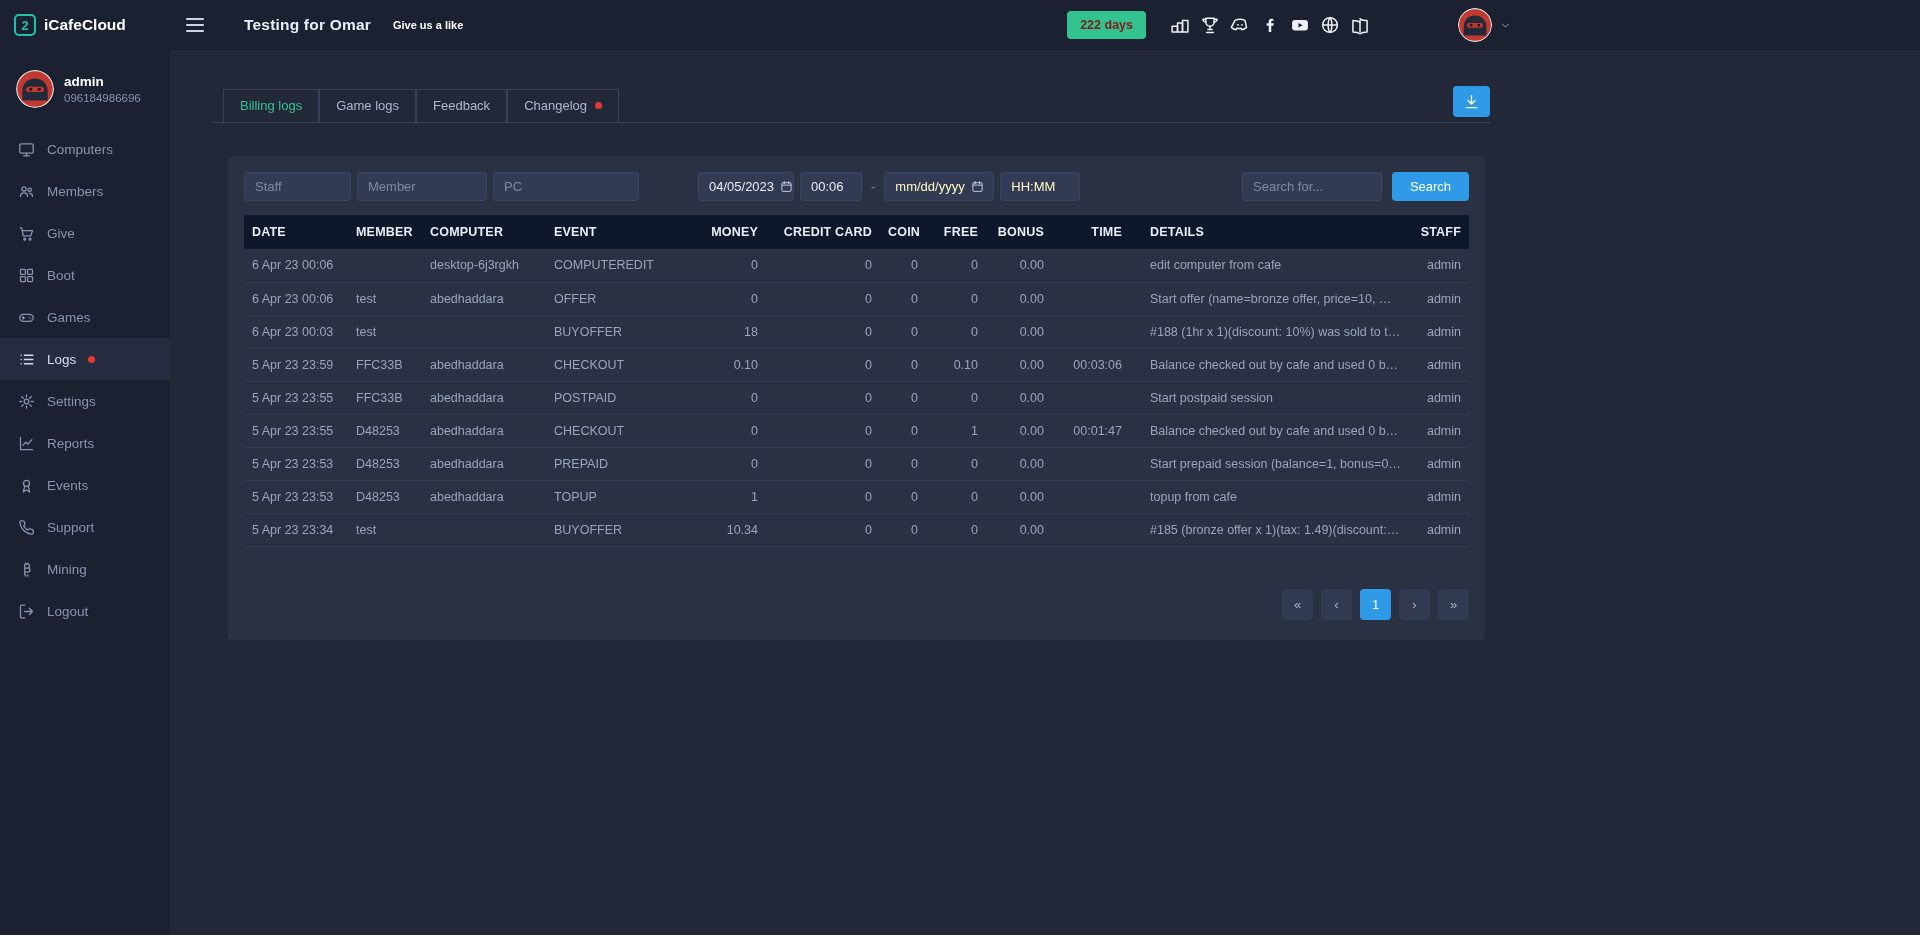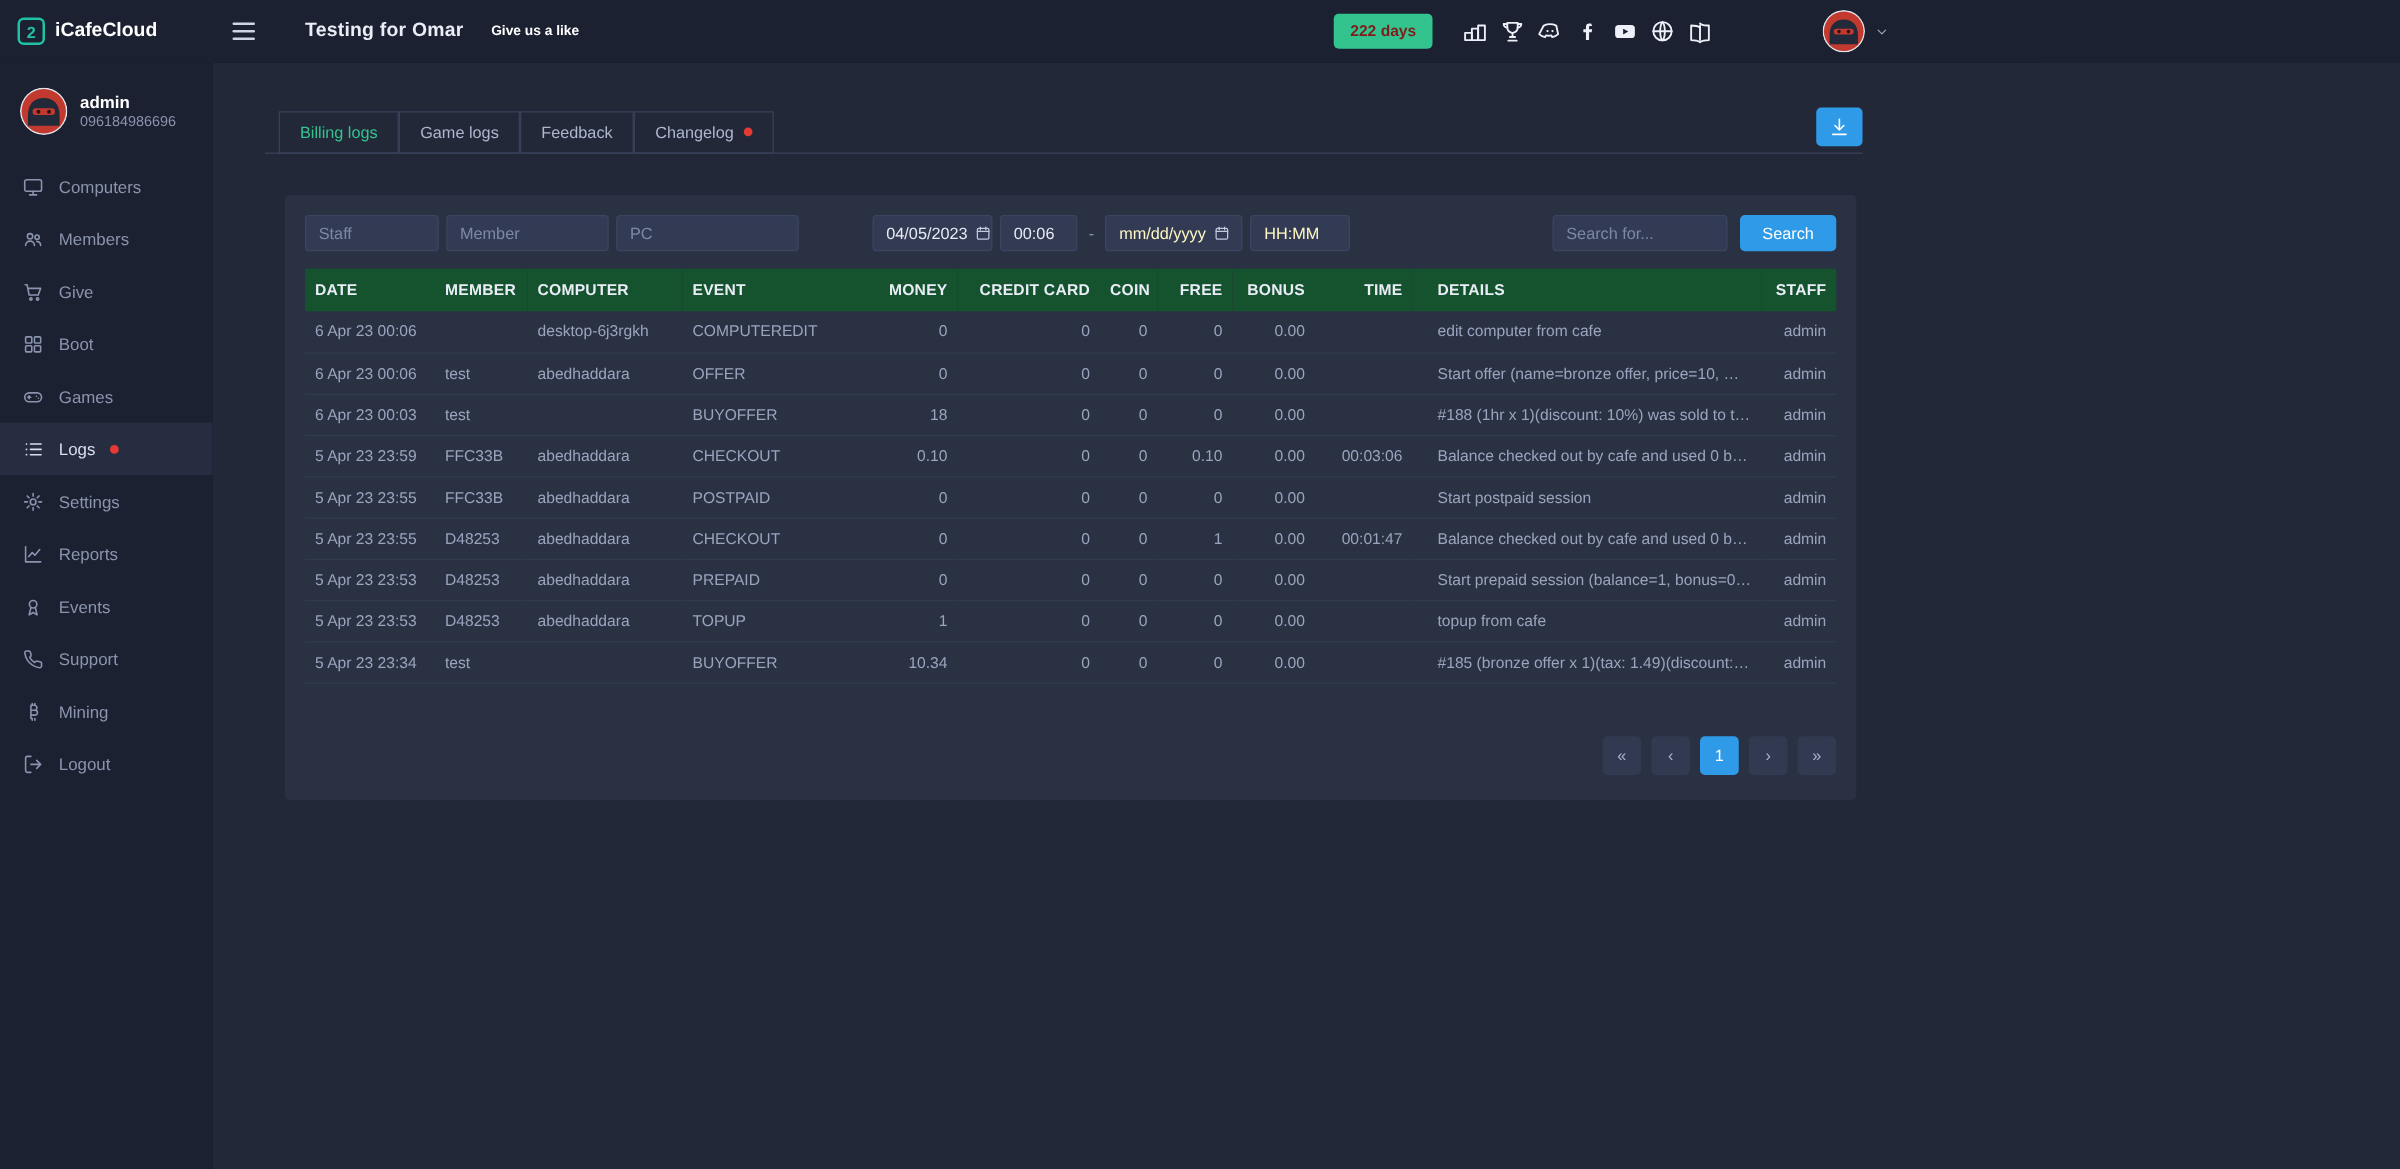--- a/index.html
+++ b/index.html
@@ -103,21 +103,21 @@
   .w-search { width:140px; margin-left:auto; }
   .dash { color:#8b94ae; margin:0 3px; font-size:13px; }
   .search-btn {
     width:77px; height:29px; background:#2f9be8; color:#fff; border:none;
     border-radius:4px; font-size:13px; cursor:pointer; margin-left:4px;
   }
 
   
   table { width:100%; border-collapse:collapse; table-layout:fixed; }
   thead th {
-    background:#14532d; color:#e9edf7; font-size:12.5px; font-weight:bold;
+    background:#0f172a; color:#e9edf7; font-size:12.5px; font-weight:bold;
     text-align:left; padding:10px 8px; white-space:nowrap; letter-spacing:.2px;
   }
   tbody td {
     color:#9aa4bf; font-size:12.5px; padding:0 8px; height:33px;
     border-bottom:1px solid #323a4f; white-space:nowrap; overflow:hidden; text-overflow:ellipsis;
   }
   th.r, td.r { text-align:right; }
   th.dl, td.dl { text-align:left; padding-left:20px; }
   tr.highlight { outline:3px solid #ee1111; outline-offset:-2px; background:rgba(255,255,255,.025); }
 

